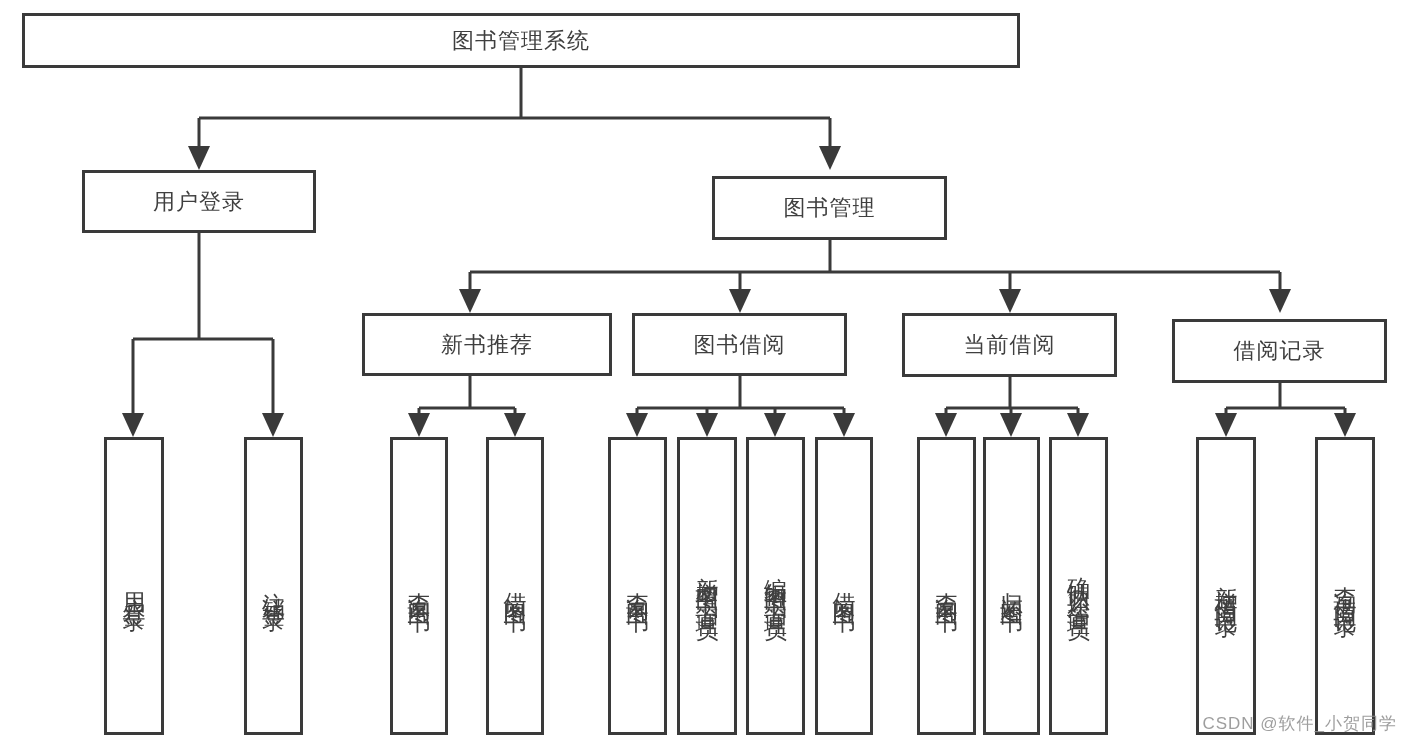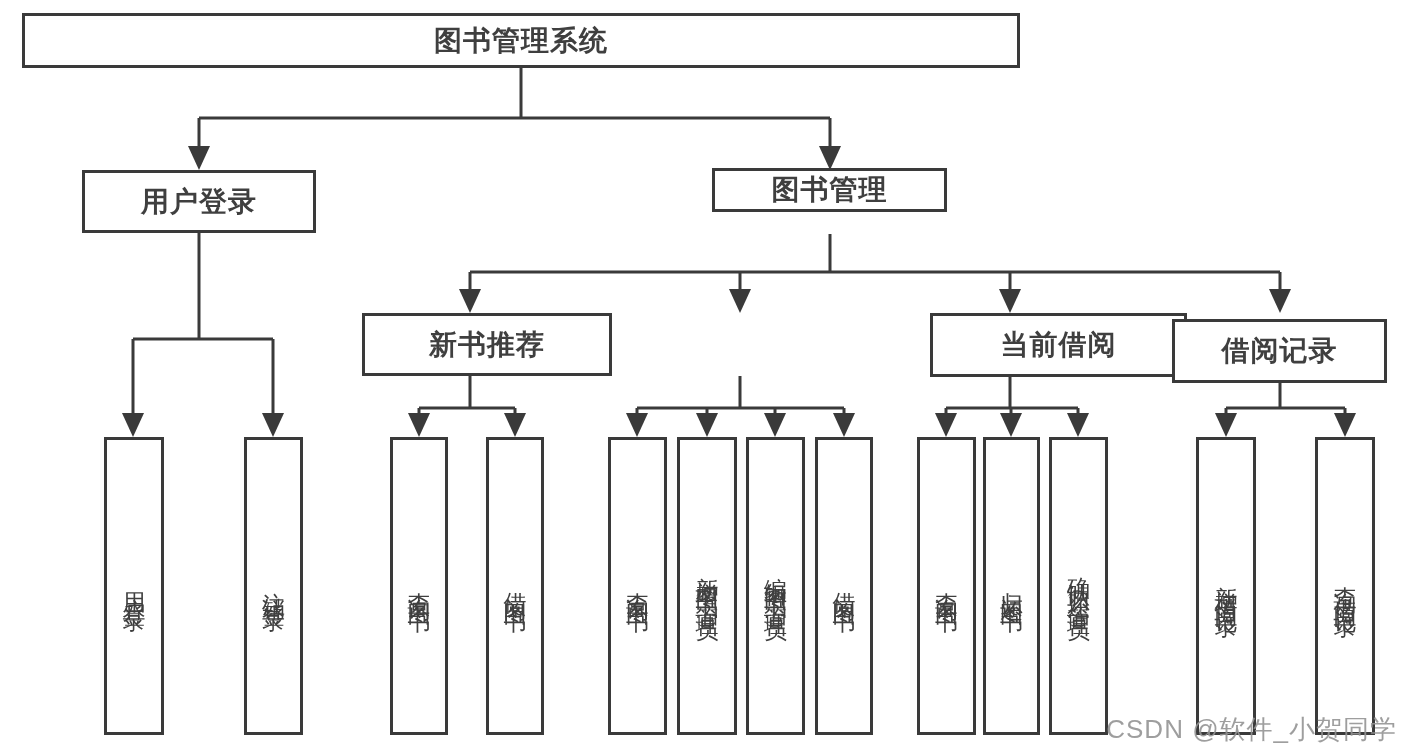--- a/index.html
+++ b/index.html
@@ -5,29 +5,29 @@
   html,body{margin:0;padding:0;background:#fff;}
   .stage{
     position:relative;width:1405px;height:747px;background:#ffffff;overflow:hidden;
     font-family:"Liberation Sans","DejaVu Sans",sans-serif;color:#3f3f3f;
   }
   .wires{position:absolute;left:0;top:0;width:1405px;height:747px;}
   .node{
     position:absolute;box-sizing:border-box;background:#ffffff;
     border:3px solid #3a3a3a;display:flex;align-items:center;justify-content:center;
   }
-  .node.h{font-size:28px;font-weight:bold;}
+  .node.h{font-size:22px;}
   .node.h span{white-space:nowrap;letter-spacing:1px;}
   .node.v{top:437px;height:298px;}
   .node.v span{
     writing-mode:vertical-rl;font-size:23px;letter-spacing:6px;line-height:1;
     white-space:nowrap;
   }
   .watermark{
-    position:absolute;top:712px;right:8px;font-size:26px;color:rgba(148,148,148,0.9);
+    position:absolute;top:712px;right:8px;font-size:17px;color:rgba(148,148,148,0.9);
     letter-spacing:1px;white-space:nowrap;
   }
 </style>
 </head>
 <body>
 
 <div class="stage">
 
   <svg class="wires" width="1405" height="747" viewBox="0 0 1405 747" fill="none" stroke="#3a3a3a" stroke-width="3">
     <g>
@@ -72,28 +72,31 @@
     </g>
   </svg>
 
   <div class="node h" style="left:22px;top:13px;width:998px;height:55px">
     <span>图书管理系统</span>
   </div>
 
   <div class="node h" style="left:82px;top:170px;width:234px;height:63px">
     <span>用户登录</span>
   </div>
-  <div class="node h" style="left:712px;top:168px;width:235px;height:44px">
+  <div class="node h" style="left:712px;top:176px;width:235px;height:64px">
     <span>图书管理</span>
   </div>
 
   <div class="node h" style="left:362px;top:313px;width:250px;height:63px">
     <span>新书推荐</span>
   </div>
-  <div class="node h" style="left:930px;top:313px;width:257px;height:64px">
+  <div class="node h" style="left:632px;top:313px;width:215px;height:63px">
+    <span>图书借阅</span>
+  </div>
+  <div class="node h" style="left:902px;top:313px;width:215px;height:64px">
     <span>当前借阅</span>
   </div>
   <div class="node h" style="left:1172px;top:319px;width:215px;height:64px">
     <span>借阅记录</span>
   </div>
 
   <div class="node v" style="left:104px;width:60px">
     <span>用户登录</span>
   </div>
   <div class="node v" style="left:244px;width:59px">

